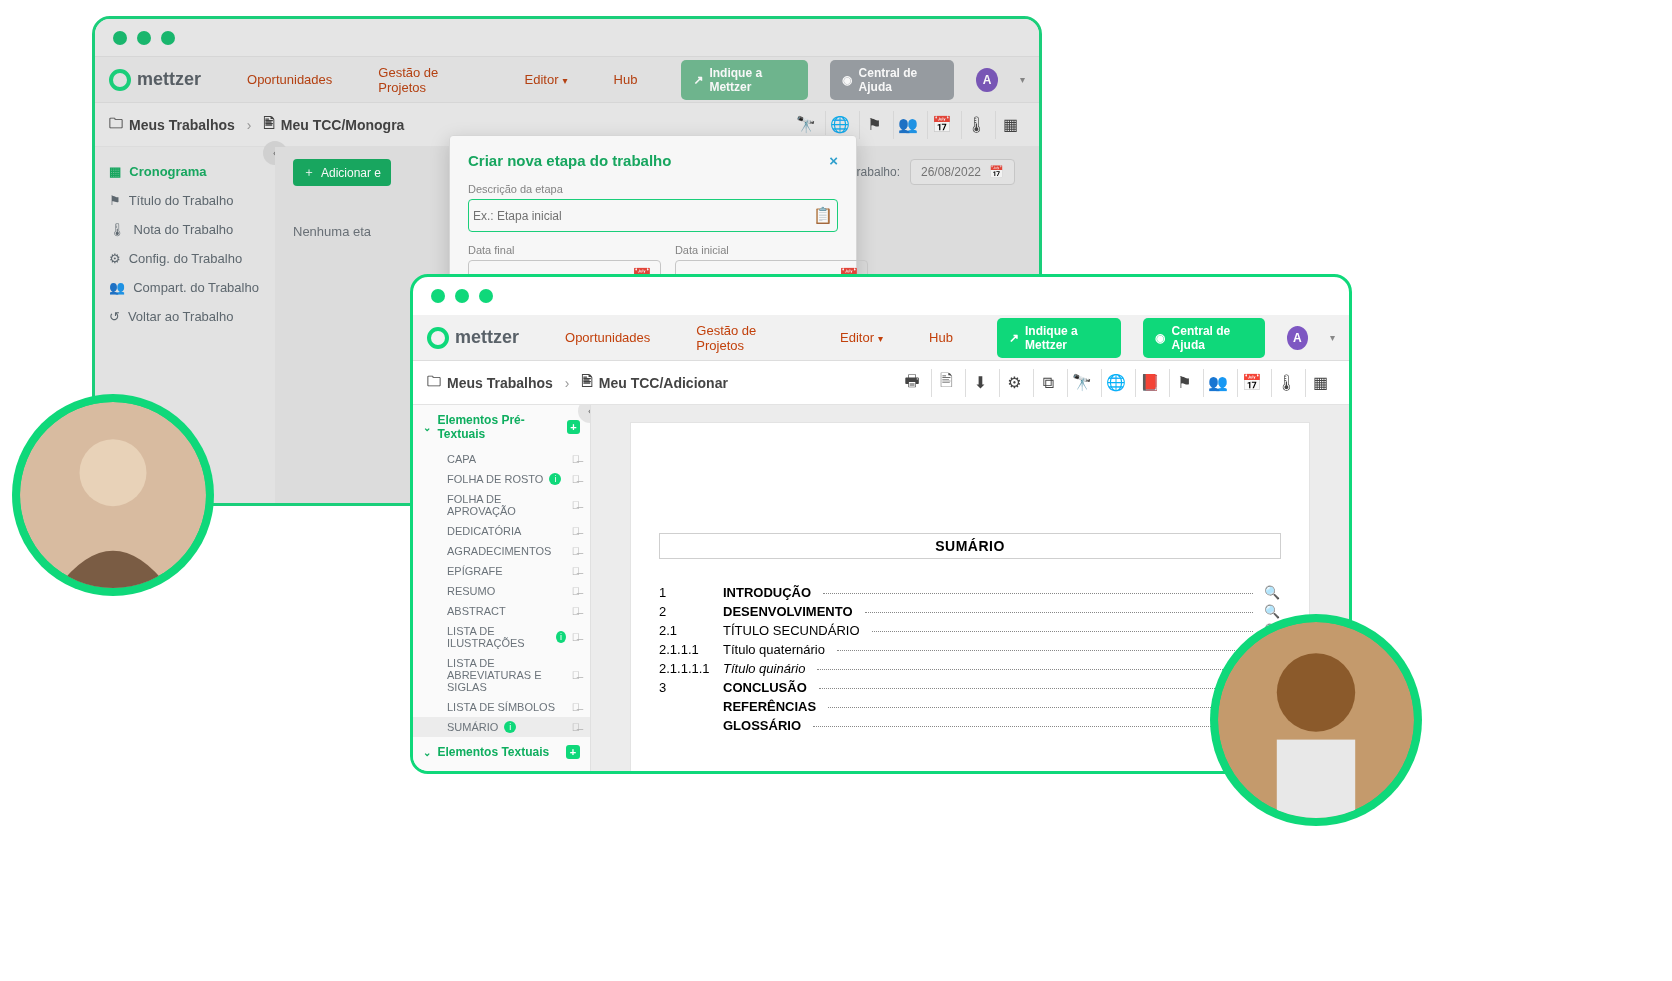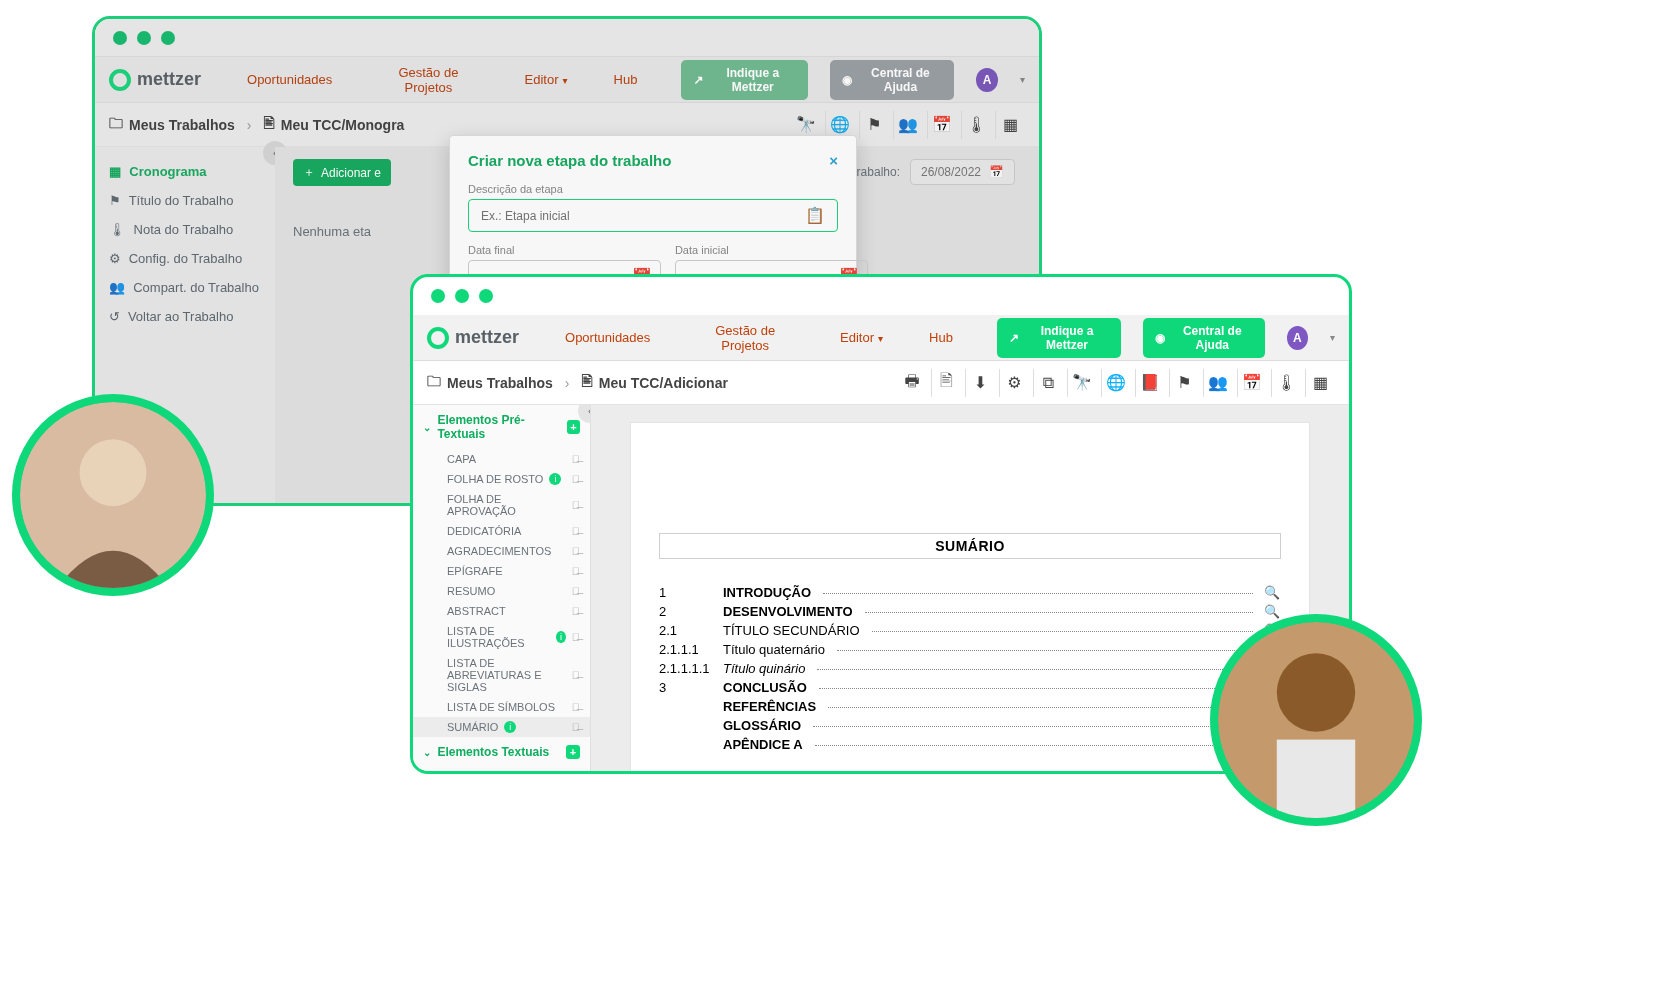--- a/index.html
+++ b/index.html
@@ -32,21 +32,20 @@
   .app-header {
     height: 46px;
     background: #f1f1f1;
     border-bottom: 1px solid #ddd;
     display: flex;
     align-items: center;
     padding: 0 14px;
     gap: 22px;
     font-size: 13px;
     color: #596168;
-    text-align: center;
   }
   .window.back .app-header { background: #e7e7e7; }
   .brand { display: flex; align-items: center; gap: 6px; font-weight: 700; font-size: 18px; color: #596168; }
   .brand-ring { width: 22px; height: 22px; border: 4px solid #0fd87a; border-radius: 50%; }
   .nav-link { color: #c2410c; cursor: pointer; margin-left: 24px; }
   .nav-link .caret::after { content: "▾"; margin-left: 4px; font-size: 10px; }
   .sp { flex: 1; }
   .pill {
     display: flex; align-items: center; gap: 6px;
     background: #0fd87a; color: #fff; font-size: 12px; font-weight: 600;
@@ -97,21 +96,21 @@
   
   .modal {
     position:absolute; left:354px; top:116px; width:408px; background:#fff;
     border:1px solid #ddd; border-radius:4px; box-shadow:0 6px 20px rgba(0,0,0,.18);
     padding:16px 18px; z-index:3;
   }
   .modal-title { color:#0fae5f; font-size:15px; font-weight:600; margin-bottom:14px; display:flex; justify-content:space-between;}
   .modal-close { color:#2aa7d9; cursor:pointer; font-weight:700;}
   .modal label { font-size:11px; color:#888; display:block; margin-bottom:4px;}
   .modal .field {
-    display:flex;align-items:center;border:1px solid #0fd87a;border-radius:4px;padding:6px 12px;margin-bottom:12px;
+    display:flex;align-items:center;border:1px solid #0fd87a;border-radius:4px;padding:6px 4px;margin-bottom:12px;
   }
   .modal .field input { border:none;outline:none;flex:1;font-size:12px;color:#666;}
   .modal .row2 { display:flex; gap:14px; }
   .modal .row2 > div { flex:1; }
   .modal .datefield { display:flex;align-items:center;border:1px solid #ccc;border-radius:4px;padding:6px 8px;}
   .modal .datefield input { border:none;outline:none;flex:1;font-size:12px;}
 
   
   .front-body { display:flex; height: calc(100% - 128px); }
   .front-sidebar {
@@ -455,26 +454,20 @@
               <span class="toc-label b">REFERÊNCIAS</span>
               <span class="toc-dots"></span>
               <span class="toc-mag">🔍</span>
             </div>
             <div class="toc-line">
               <span class="toc-num"></span>
               <span class="toc-label b">GLOSSÁRIO</span>
               <span class="toc-dots"></span>
               <span class="toc-mag">🔍</span>
             </div>
-            <div class="toc-line">
-              <span class="toc-num"></span>
-              <span class="toc-label b">APÊNDICE A</span>
-              <span class="toc-dots"></span>
-              <span class="toc-mag">🔍</span>
-            </div>
           </div>
       </div>
     </div>
   </div>
 </div>
 
 <div class="photo left">
   <svg viewBox="0 0 100 100">
       <circle cx="50" cy="50" r="50" fill="#d8bba0"></circle>
       <circle cx="50" cy="38" r="18" fill="#e8d2b8"></circle>

